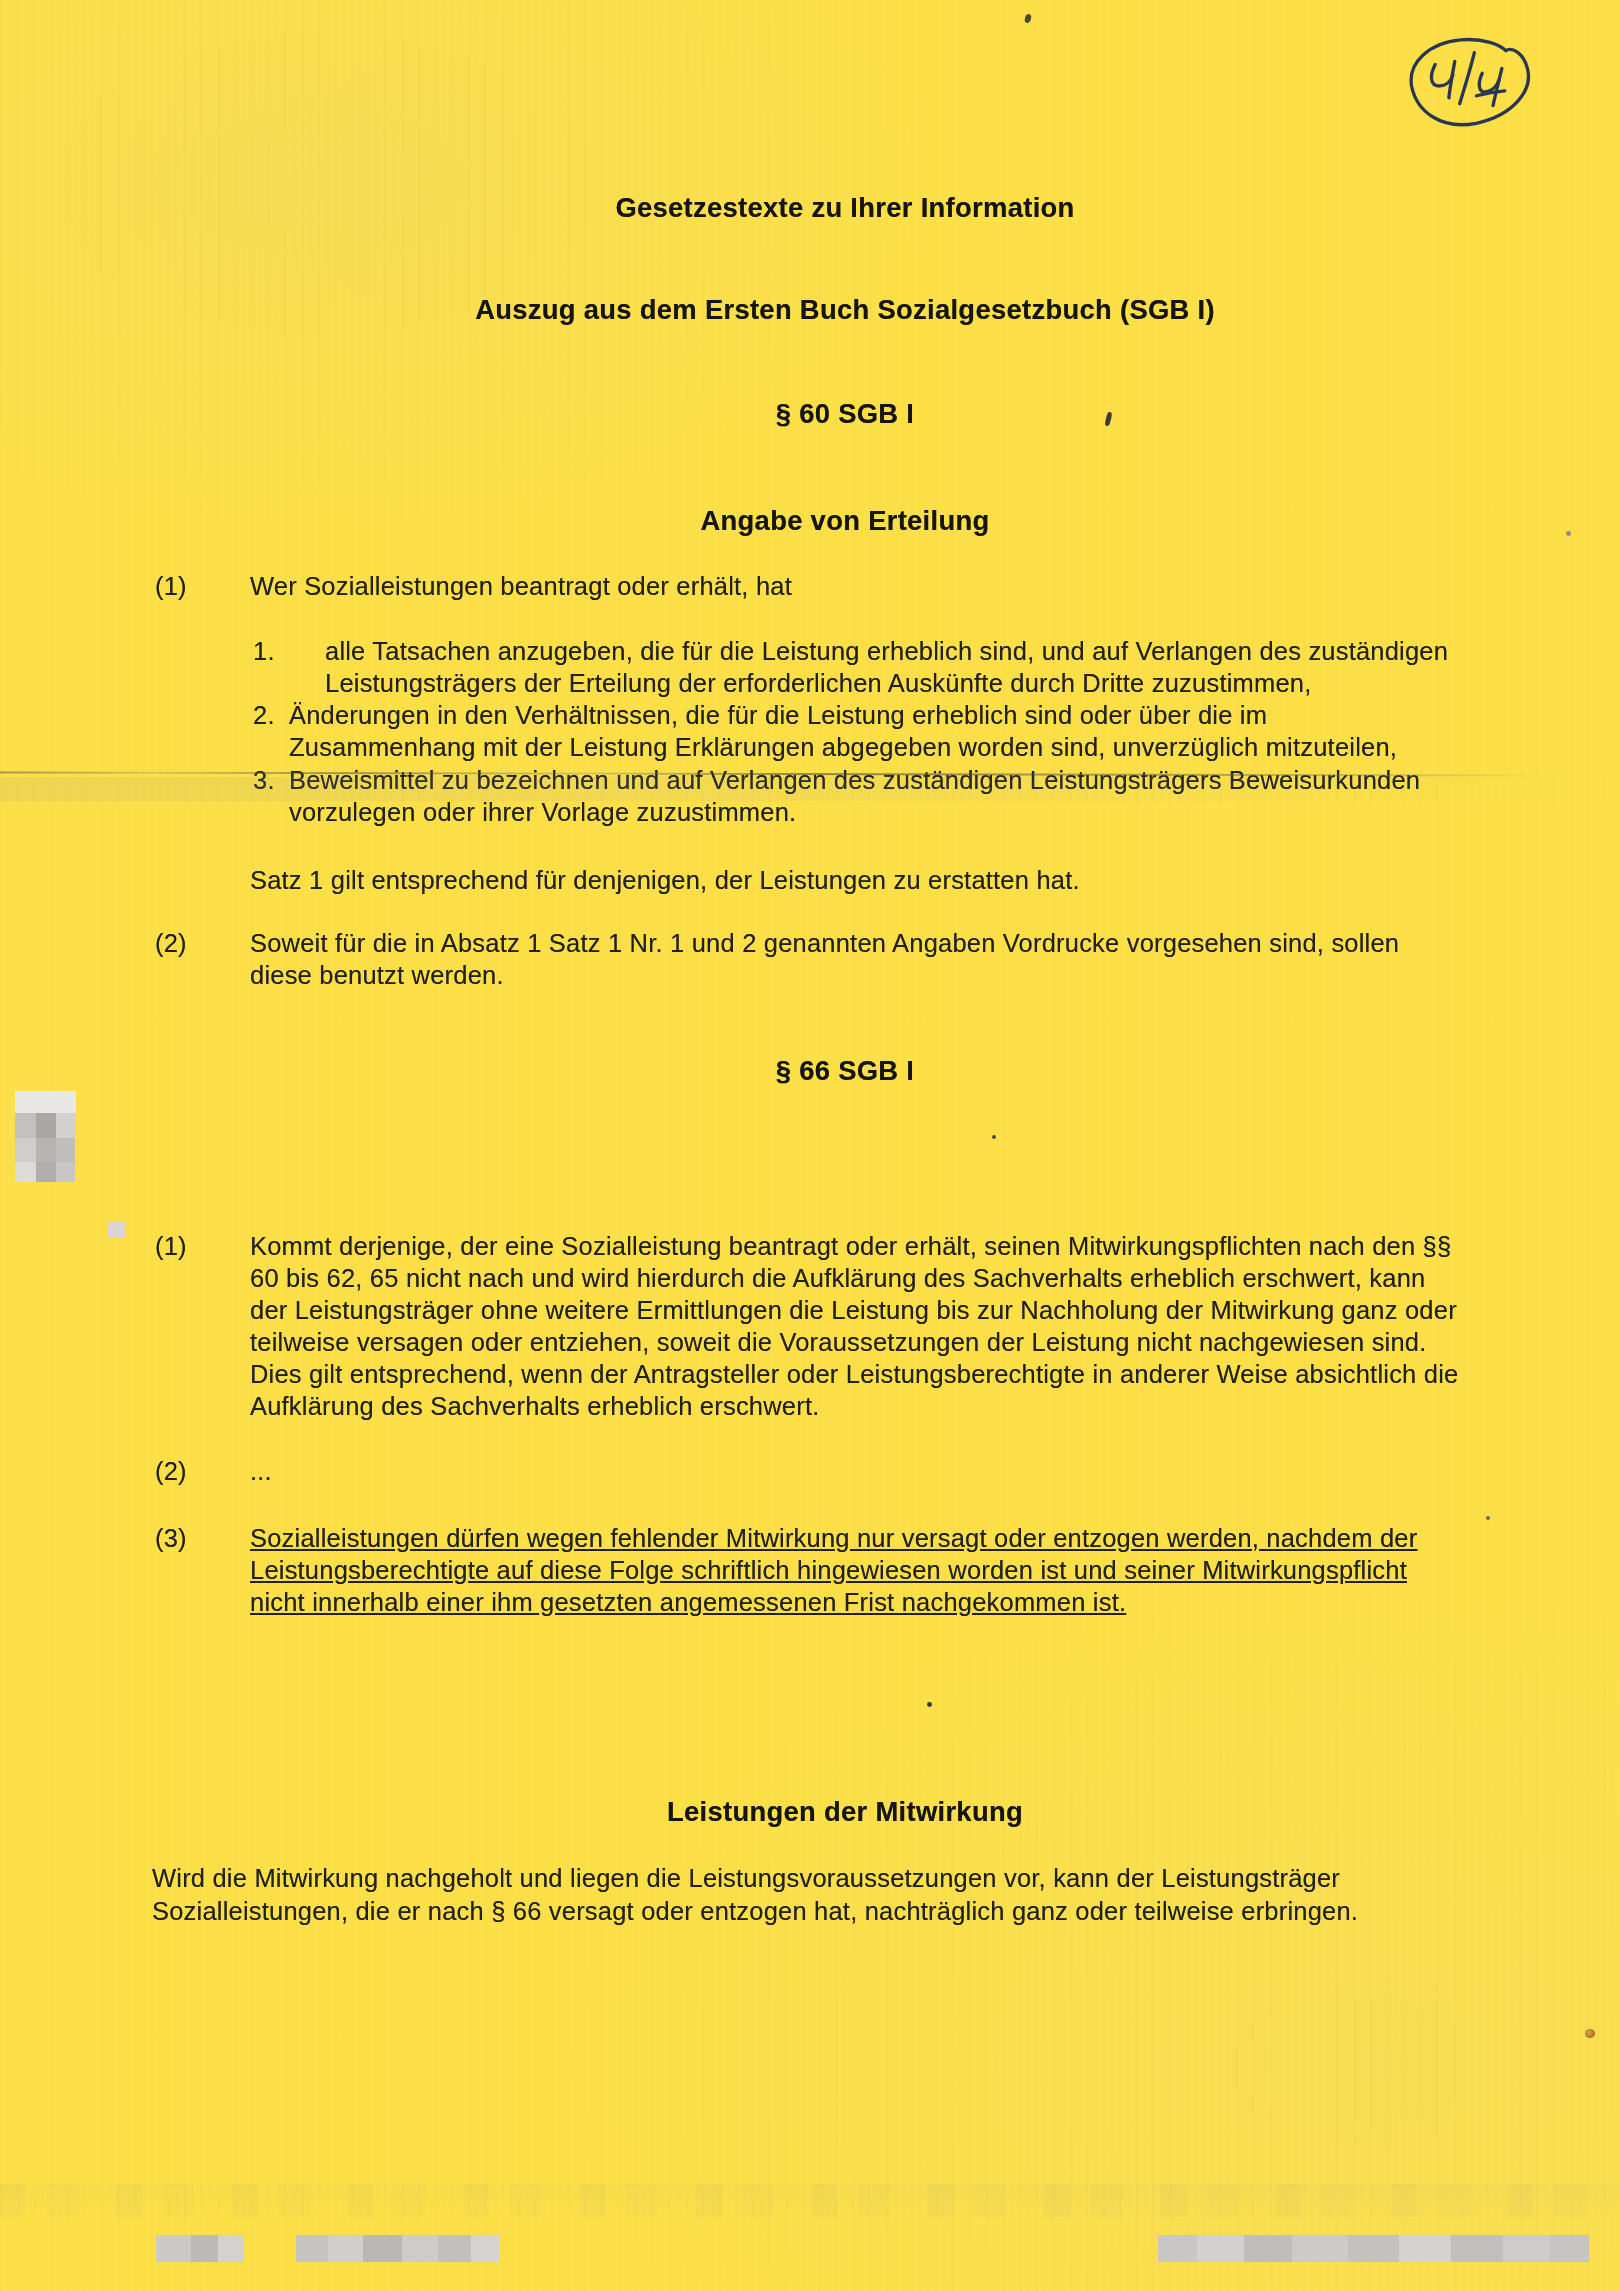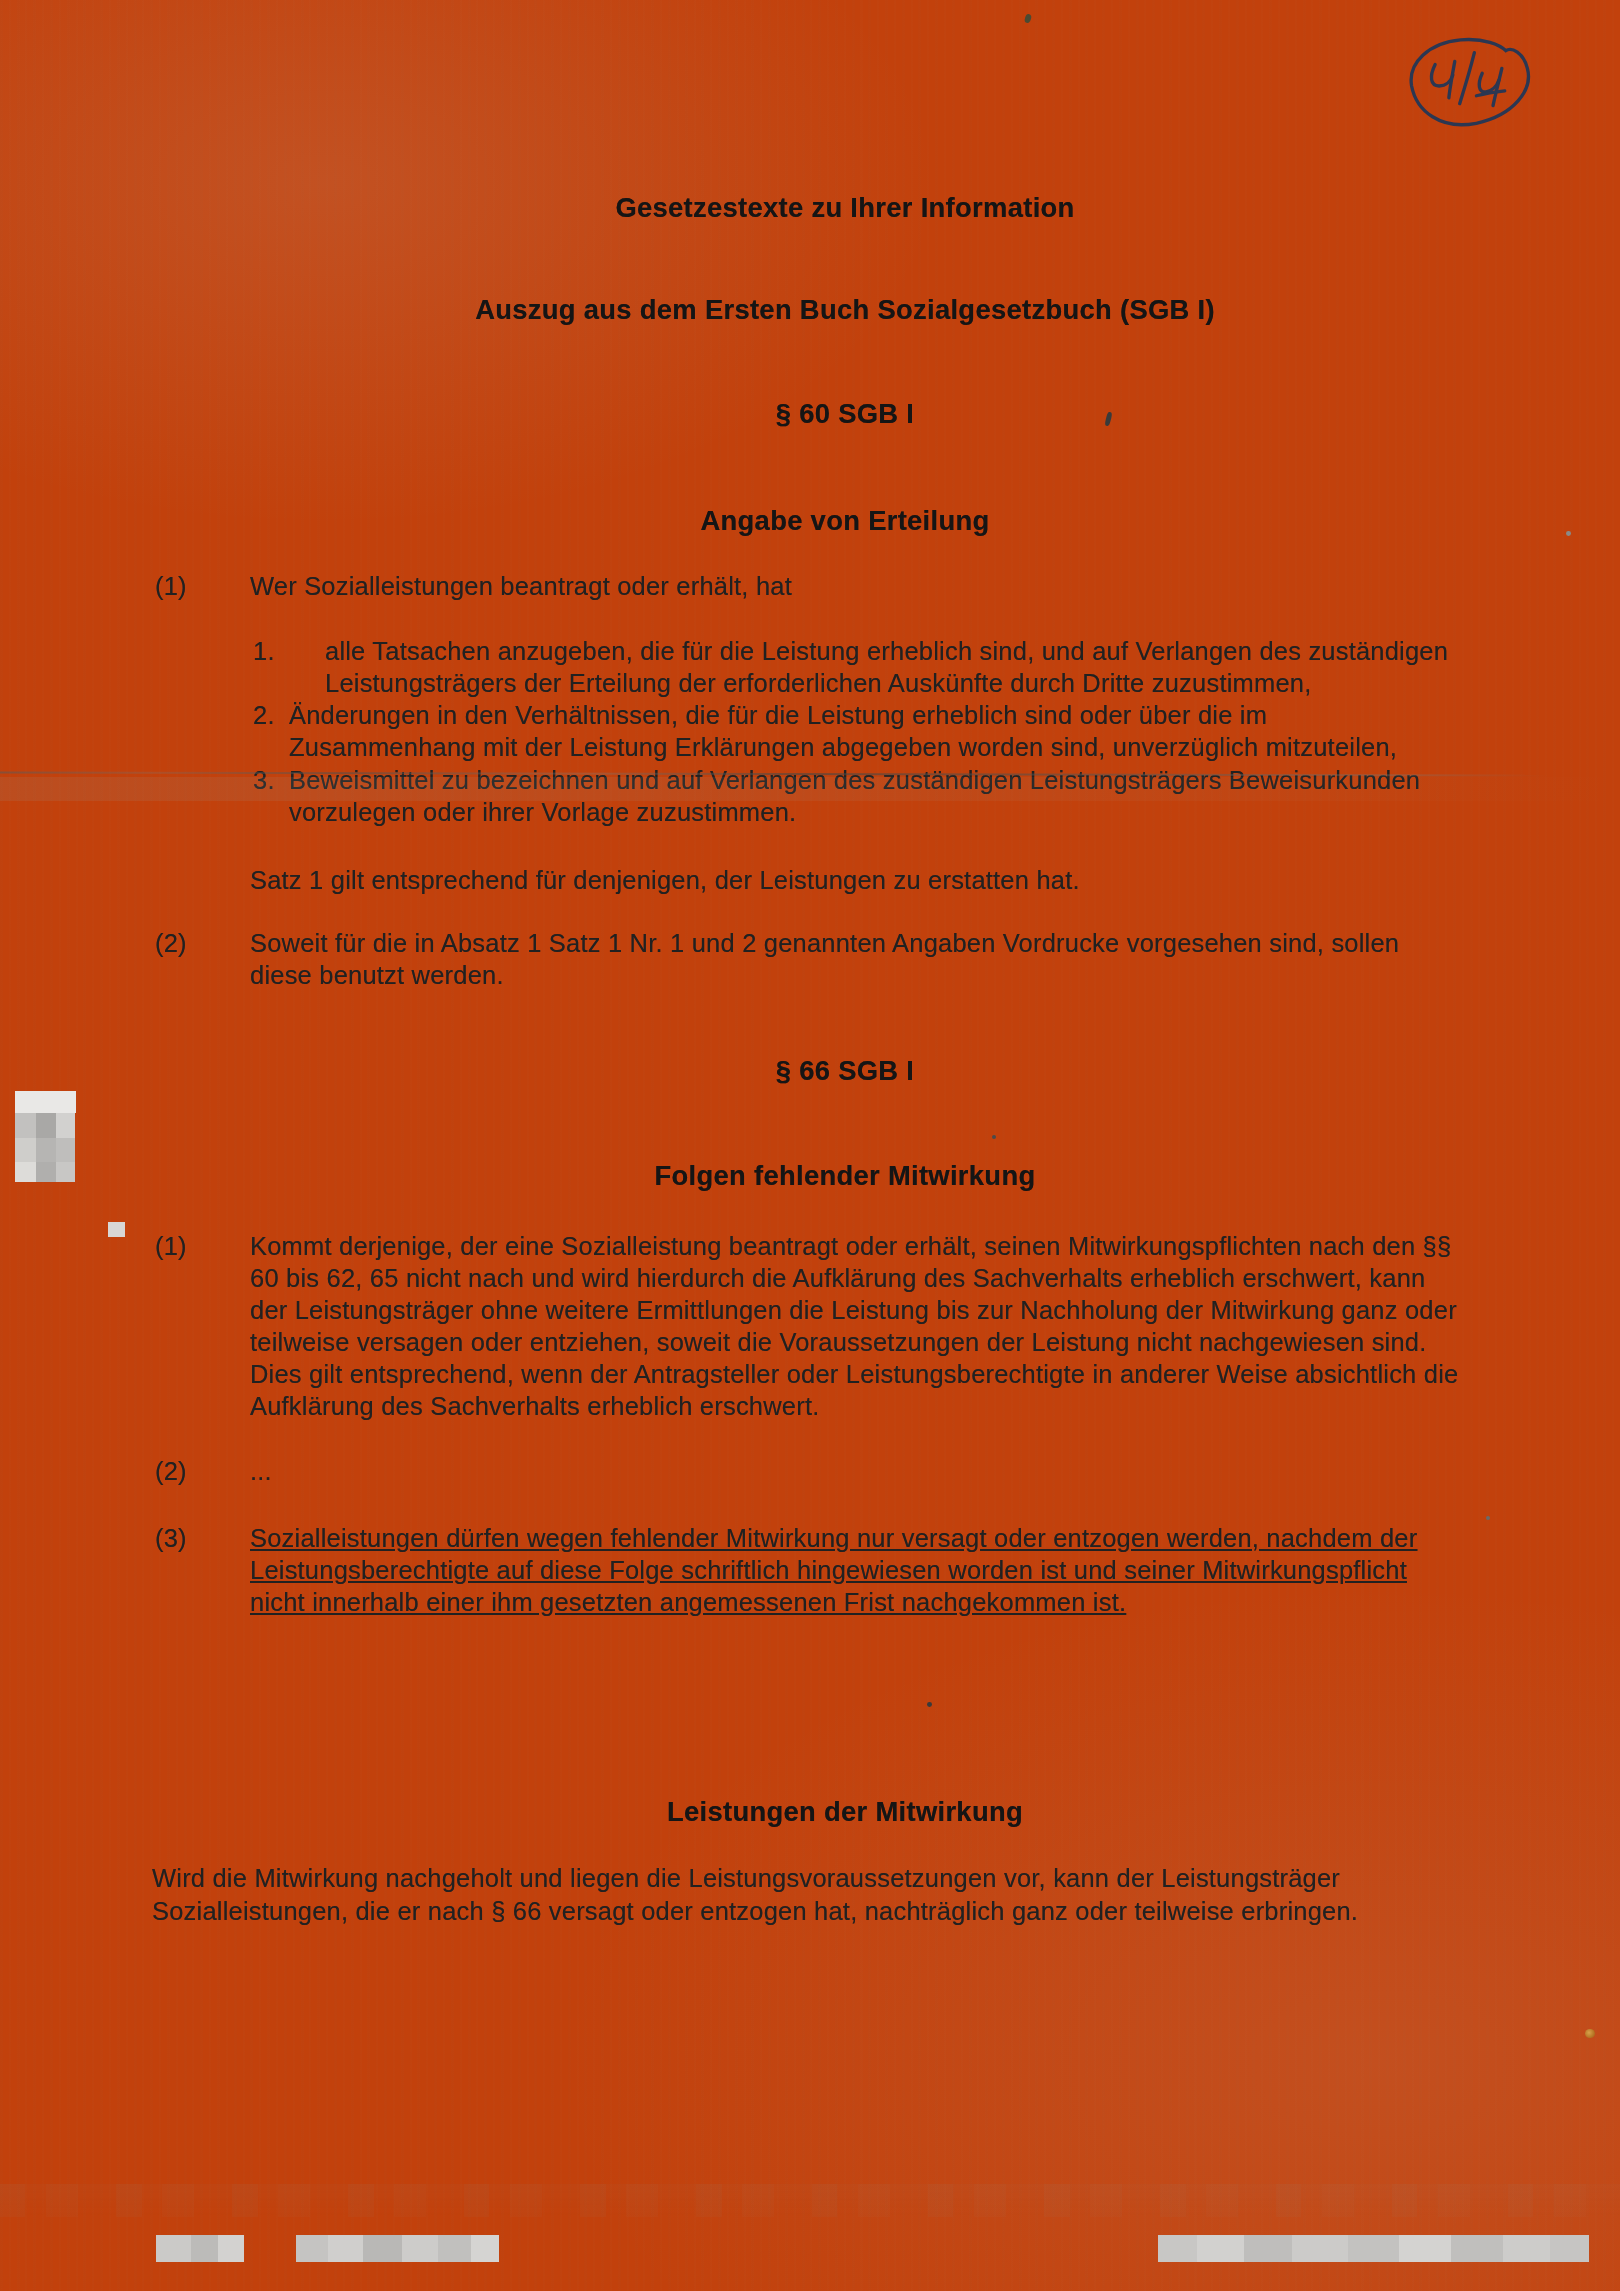--- a/index.html
+++ b/index.html
@@ -1,18 +1,18 @@
 <!DOCTYPE html>
 <html><head>
 <meta charset="utf-8">
 <style>
   html,body{margin:0;padding:0;background:#888;}
   .page{
     position:relative;width:1620px;height:2292px;overflow:hidden;
-    background:#c2410c;
+    background:#fde047;
     font-family:"Liberation Sans", sans-serif;
     color:#212121;
   }
   
   .page::before{
     content:"";position:absolute;inset:0;pointer-events:none;
     background:
       repeating-linear-gradient(90deg, rgba(120,120,115,0.025) 0 2.9px, rgba(0,0,0,0) 2.9px 8.8px, rgba(160,160,150,0.02) 8.8px 10.8px, rgba(0,0,0,0) 10.8px 16.7px),
       radial-gradient(ellipse 882px 490px at 20% 8%, rgba(200,198,190,0.12), rgba(0,0,0,0) 70%),
       radial-gradient(ellipse 1176px 686px at 85% 90%, rgba(205,203,196,0.10), rgba(0,0,0,0) 70%);
@@ -86,21 +86,20 @@
   <div class="txt listtxt" style="top:764px;">Beweismittel zu bezeichnen und auf Verlangen des zuständigen Leistungsträgers Beweisurkunden
 vorzulegen oder ihrer Vorlage zuzustimmen.</div>
 
   <div class="txt body-ind" style="top:864px;">Satz 1 gilt entsprechend für denjenigen, der Leistungen zu erstatten hat.</div>
 
   <div class="txt label" style="top:927px;">(2)</div>
   <div class="txt body-ind" style="top:927px;">Soweit für die in Absatz 1 Satz 1 Nr. 1 und 2 genannten Angaben Vordrucke vorgesehen sind, sollen
 diese benutzt werden.</div>
 
   <div class="heading" style="top:1055px;">§ 66 SGB I</div>
-  <div class="heading" style="top:1160px;">Folgen fehlender Mitwirkung</div>
 
   <div class="txt label" style="top:1230px;">(1)</div>
   <div class="txt body-ind" style="top:1230px;line-height:32px;">Kommt derjenige, der eine Sozialleistung beantragt oder erhält, seinen Mitwirkungspflichten nach den §§
 60 bis 62, 65 nicht nach und wird hierdurch die Aufklärung des Sachverhalts erheblich erschwert, kann
 der Leistungsträger ohne weitere Ermittlungen die Leistung bis zur Nachholung der Mitwirkung ganz oder
 teilweise versagen oder entziehen, soweit die Voraussetzungen der Leistung nicht nachgewiesen sind.
 Dies gilt entsprechend, wenn der Antragsteller oder Leistungsberechtigte in anderer Weise absichtlich die
 Aufklärung des Sachverhalts erheblich erschwert.</div>
 
   <div class="txt label" style="top:1455px;">(2)</div>

